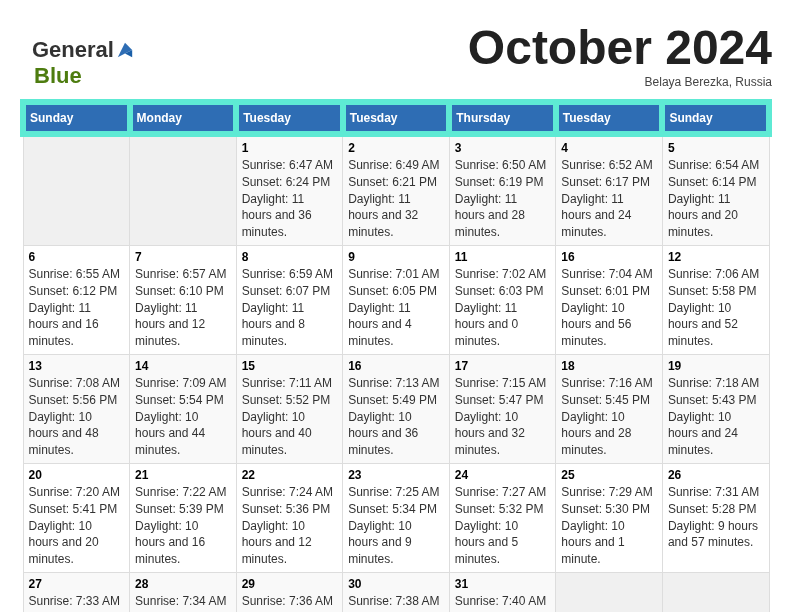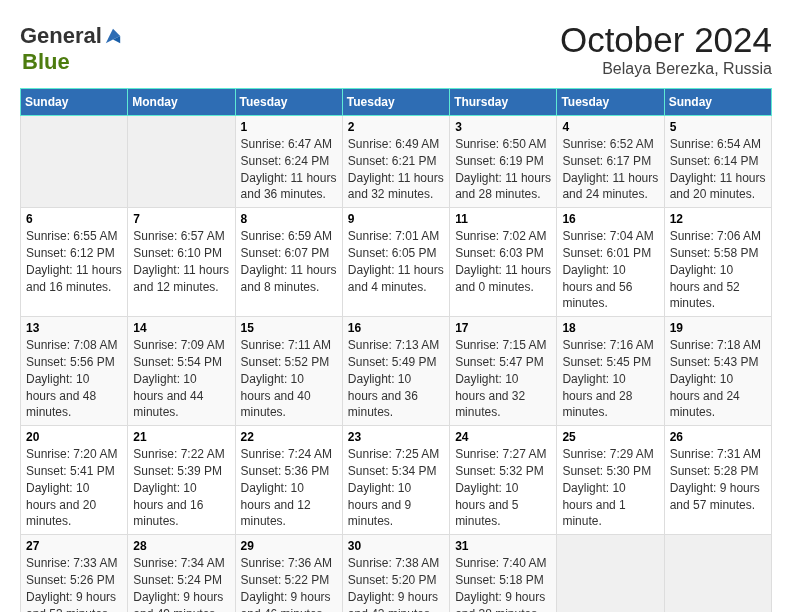--- a/index.html
+++ b/index.html
@@ -6,22 +6,23 @@
     body {
       font-family: Arial, sans-serif;
       background: #fff;
       width: 792px;
       min-height: 612px;
       padding: 20px;
     }
     .header {
       display: flex;
       justify-content: space-between;
-      align-items: center;
+      align-items: flex-end;
       margin-bottom: 10px;
+      margin-left: 12px;
     }
     .logo {
       display: flex;
       flex-direction: column;
       align-items: flex-start;
     }
     .logo-text {
       display: flex;
       align-items: center;
       font-size: 22px;
@@ -32,43 +33,43 @@
     .logo-blue { color: #1a5fa8; }
     .logo-icon {
       width: 18px;
       height: 18px;
       margin-left: 2px;
     }
     .title-block {
       text-align: right;
     }
     .month-title {
-      font-size: 35px;
-      font-weight: normal;
+      font-size: 48px;
+      font-weight: bold;
       color: #222;
     }
     .subtitle {
-      font-size: 16px;
+      font-size: 12px;
       color: #444;
     }
     table {
       width: 100%;
       border-collapse: collapse;
       font-size: 11px;
     }
     thead tr {
       background-color: #2e6db4;
       color: white;
     }
     thead th {
       padding: 6px 4px;
       text-align: left;
       font-weight: bold;
       font-size: 12px;
-      border: 1px solid #5eead4;
+      border: 6px solid #5eead4;
     }
     tbody tr {
       border-bottom: 1px solid #ccc;
     }
     tbody tr:nth-child(odd) {
       background-color: #f9f9f9;
     }
     tbody tr:nth-child(even) {
       background-color: #fff;
     }

